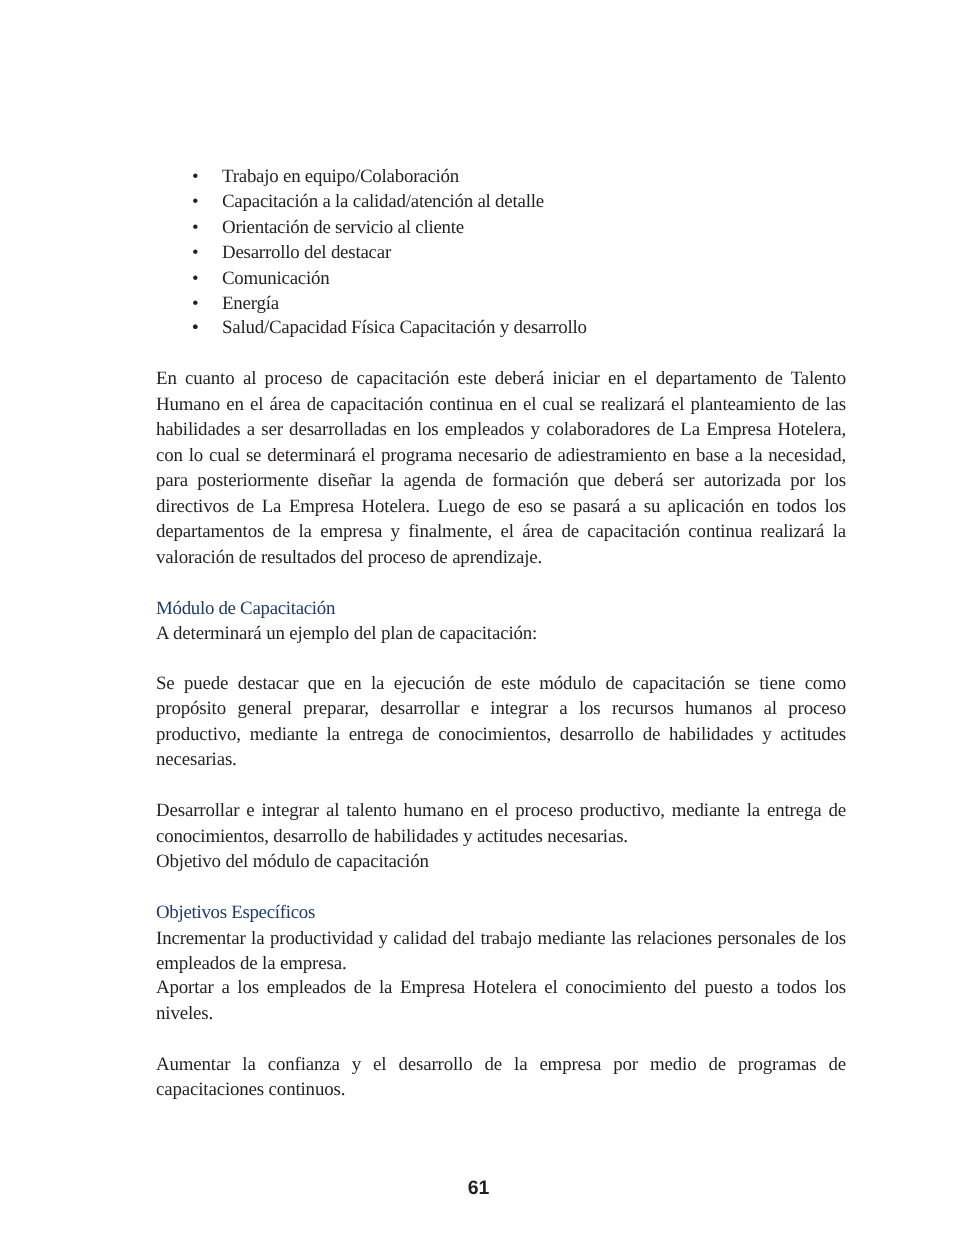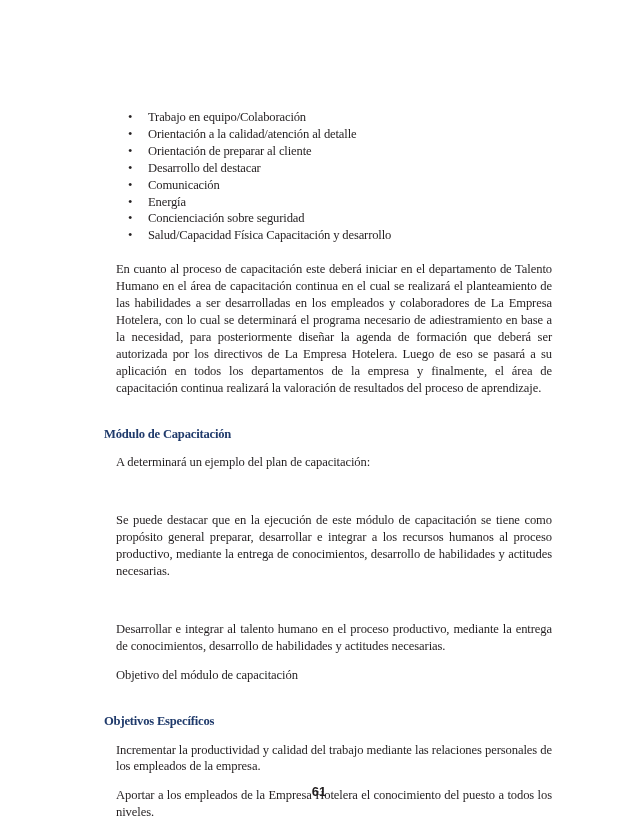--- a/index.html
+++ b/index.html
@@ -4,54 +4,55 @@
   <style>
     html, body { margin: 0; padding: 0; background: #ffffff; }
     body { width: 638px; height: 825px; position: relative; overflow: hidden;
            font-family: "DejaVu Serif", "Liberation Serif", serif; color: #231f20; }
     .page { position: absolute; left: 0; top: 0; width: 638px; height: 825px; }
     .content { position: absolute; left: 104px; top: 109px; width: 460px;
                font-family: "Liberation Serif", serif; font-size: 12.6px; line-height: 16.9px; }
     ul.bullets { list-style: none; margin: 0 0 17px 0; padding: 0 0 0 24px; }
     ul.bullets li { position: relative; padding-left: 20px; margin: 0; letter-spacing: -0.15px; }
     ul.bullets li .dot { position: absolute; left: 0; top: 0; }
-    p { margin: 12px; text-align: justify; letter-spacing: -0.1px; }
+    p { margin: 0; text-align: justify; letter-spacing: -0.1px; }
     .gap { height: 17px; }
-    .heading { color: #1f3a6b; font-weight: bold; margin: 0; letter-spacing: -0.2px; }
+    .heading { color: #1f3a6b; font-weight: normal; margin: 0; letter-spacing: -0.2px; }
     .pagenum { position: absolute; left: 0; width: 638px; top: 784px; text-align: center;
                font-family: "Liberation Sans", sans-serif; font-weight: bold; font-size: 13px; color: #231f20; }
   </style>
 </head>
 <body>
 
 <div class="page">
   <div class="content">
     <ul class="bullets">
       <li><span class="dot">•</span><span>Trabajo en equipo/Colaboración</span></li>
-      <li><span class="dot">•</span><span>Orientación a la calidad/atención al detalle</span></li>
-      <li><span class="dot">•</span><span>Orientación de preparar al cliente</span></li>
+      <li><span class="dot">•</span><span>Capacitación a la calidad/atención al detalle</span></li>
+      <li><span class="dot">•</span><span>Orientación de servicio al cliente</span></li>
       <li><span class="dot">•</span><span>Desarrollo del destacar</span></li>
       <li><span class="dot">•</span><span>Comunicación</span></li>
       <li><span class="dot">•</span><span>Energía</span></li>
-      <li><span class="dot">•</span><span>Concienciación sobre seguridad</span></li>
+      <li><span class="dot">•</span></li>
       <li><span class="dot">•</span><span>Salud/Capacidad Física Capacitación y desarrollo</span></li>
     </ul>
 
     <p>En cuanto al proceso de capacitación este deberá iniciar en el departamento de Talento Humano en el área de capacitación continua en el cual se realizará el planteamiento de las habilidades a ser desarrolladas en los empleados y colaboradores de La Empresa Hotelera, con lo cual se determinará el programa necesario de adiestramiento en base a la necesidad, para posteriormente diseñar la agenda de formación  que deberá ser autorizada por los directivos de La Empresa Hotelera. Luego de eso se pasará a su aplicación en todos los departamentos de la empresa y finalmente,  el área de capacitación continua realizará la valoración de resultados del proceso de aprendizaje.</p>
     <div class="gap"></div>
 
     <p class="heading">Módulo de Capacitación</p>
     <p>A determinará un ejemplo del plan de capacitación:</p>
     <div class="gap"></div>
     <p>Se puede destacar que en la ejecución de este módulo de capacitación se tiene como  propósito general   preparar, desarrollar e integrar a los recursos humanos al proceso productivo, mediante la entrega de conocimientos, desarrollo de habilidades y actitudes necesarias.</p>
     <div class="gap"></div>
     <p>Desarrollar e integrar al talento humano en el proceso productivo, mediante la entrega de conocimientos, desarrollo de habilidades y actitudes necesarias.</p>
     <p>Objetivo del módulo de capacitación</p>
     <div class="gap"></div>
 
     <p class="heading">Objetivos Específicos</p>
     <p>Incrementar la productividad y calidad del trabajo mediante las relaciones personales de los empleados de la empresa.</p>
     <p>Aportar a los empleados de la Empresa Hotelera el conocimiento del puesto a todos los niveles.</p>
     <div class="gap"></div>
+    <p>Aumentar la confianza y el desarrollo de la empresa por medio de programas de capacitaciones continuos.</p>
   </div>
 
   <div class="pagenum">61</div>
 </div>
 
 </body></html>

